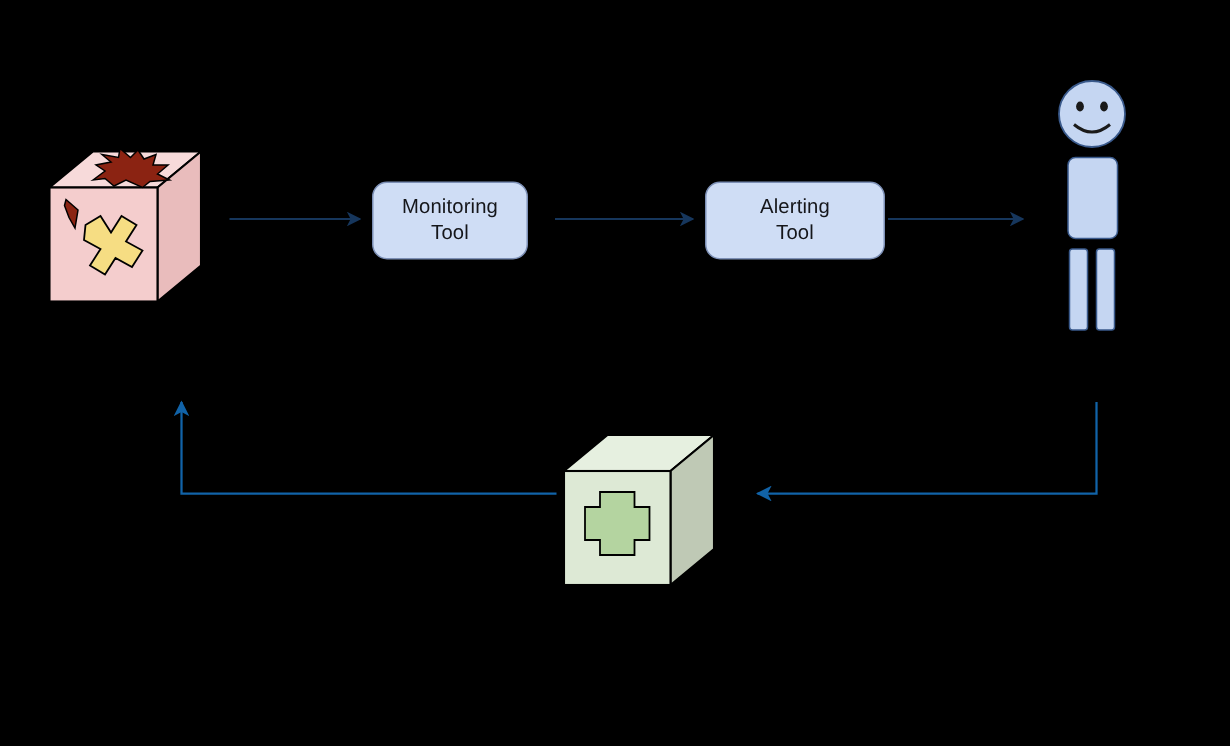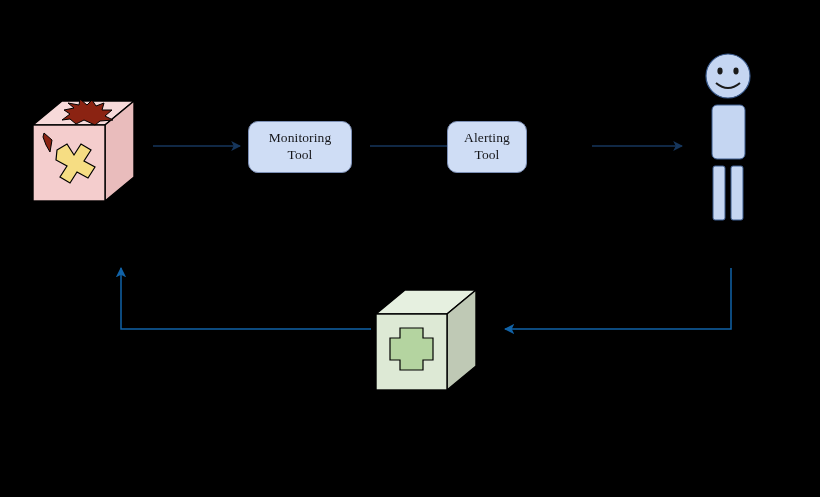--- a/index.html
+++ b/index.html
@@ -29,25 +29,24 @@
     border: 1px solid #7c8fb5;
     border-radius: 10px;
     display: flex;
     align-items: center;
     justify-content: center;
     text-align: center;
     color: #15161a;
     font-size: 13.5px;
     line-height: 1.25;
     letter-spacing: 0.1px;
-    font-family: Liberation Serif, serif;
   }
   .node-box .label-line { display: block; }
   #monitoring-tool-box { left: 248px; top: 121px; width: 104px; height: 52px; }
-  #alerting-tool-box   { left: 447px; top: 121px; width: 80px; height: 52px; }
+  #alerting-tool-box   { left: 470px; top: 121px; width: 120px; height: 52px; }
 </style>
 </head>
 <body>
 
 <div id="canvas">
 
   <svg class="svg-layer" viewBox="0 0 820 497">
 
     <g>
 

